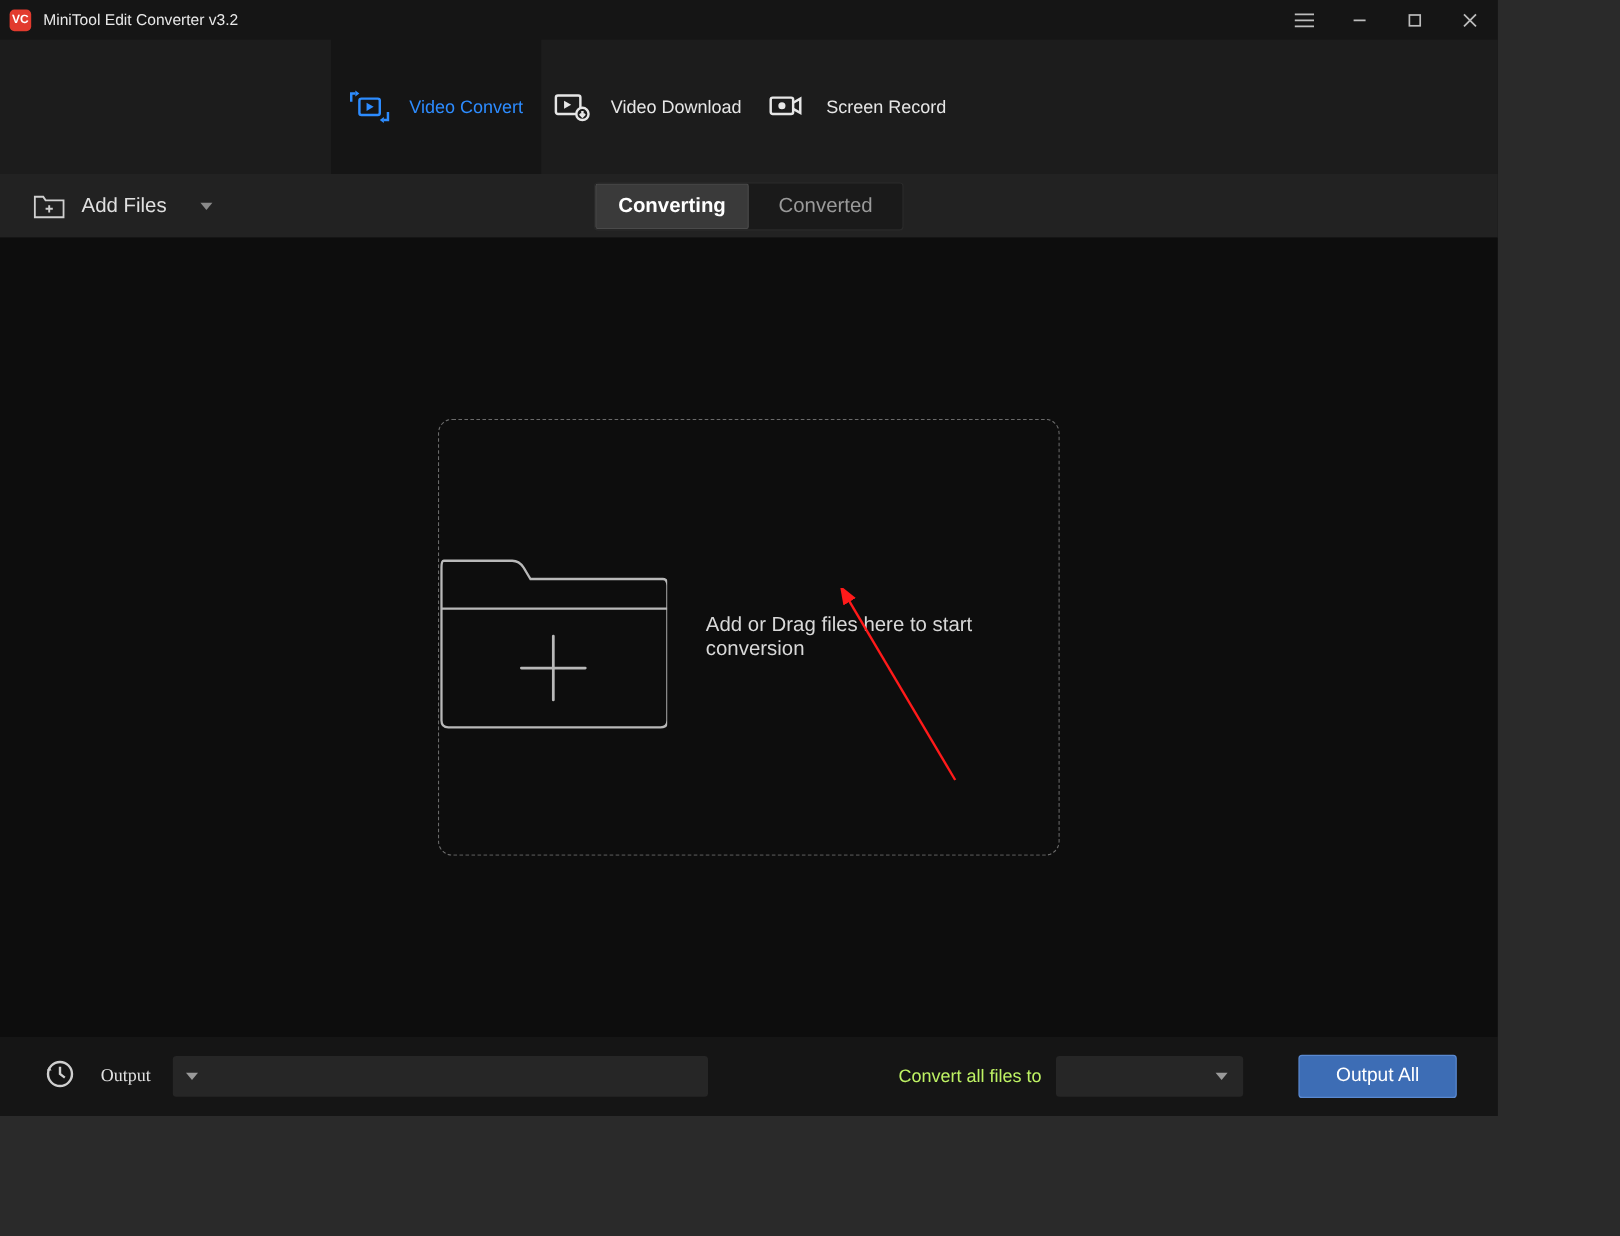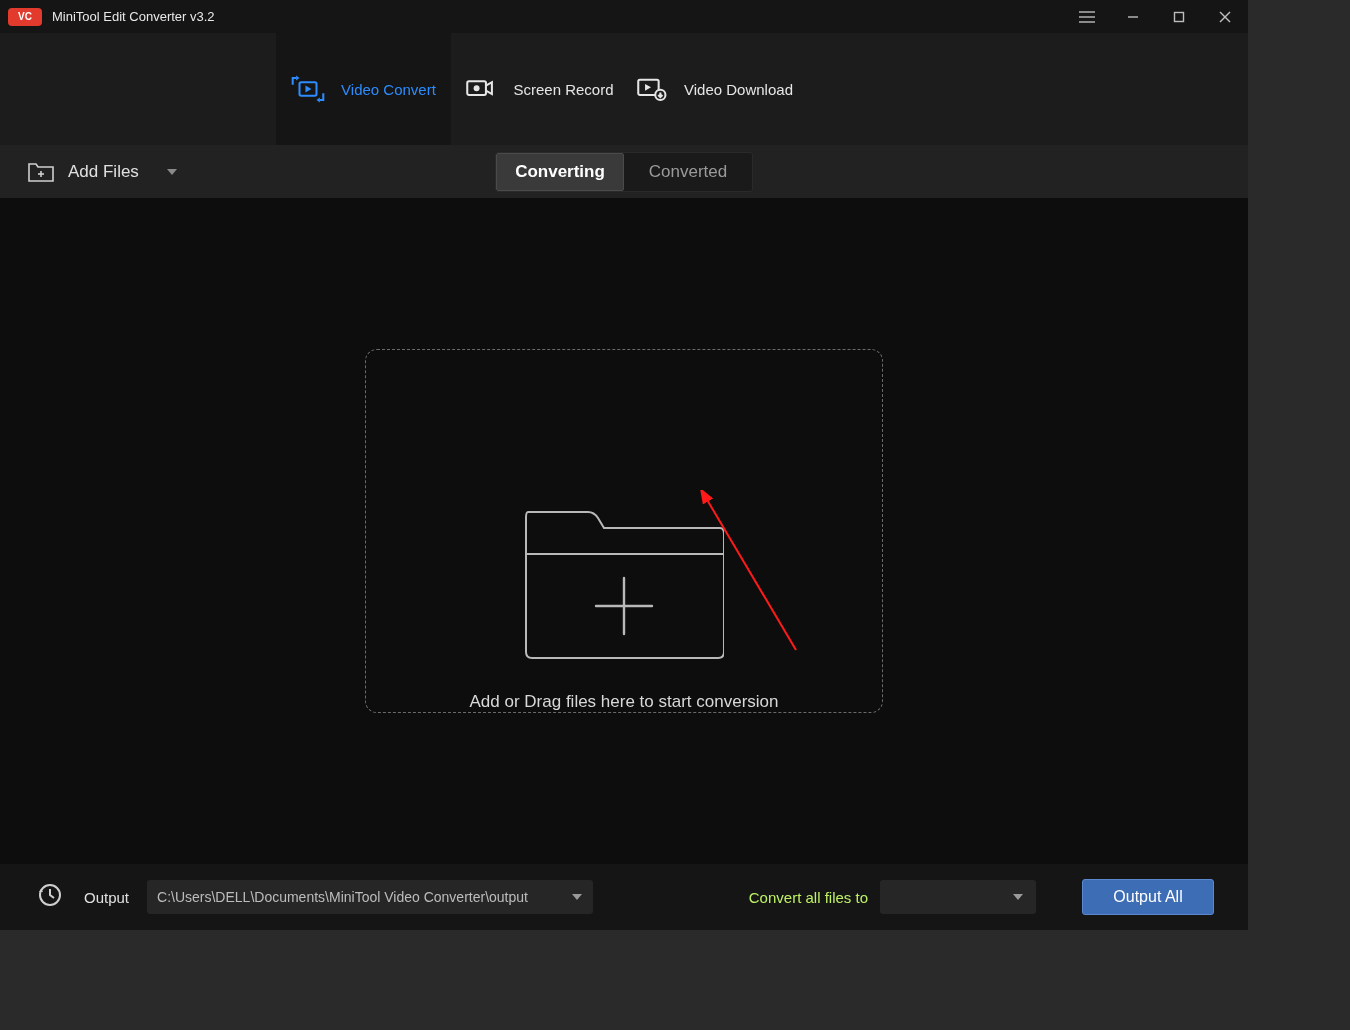--- a/index.html
+++ b/index.html
@@ -24,21 +24,21 @@
   }
   
   .title-bar {
     height: 33px;
     background: #151515;
     display: flex;
     align-items: center;
     padding-left: 8px;
   }
   .app-logo {
-    width: 34px; height: 18px;
+    width: 18px; height: 18px;
     background: #e23b2e;
     border-radius: 4px;
     display: flex; align-items: center; justify-content: center;
     color: #fff; font-size: 10px; font-weight: 800;
     margin-right: 10px;
   }
   .title-text { font-size: 13px; color: #e8e8e8; }
   .title-spacer { flex: 1; }
   .win-btn {
     width: 46px; height: 33px;
@@ -120,21 +120,21 @@
     background: #0d0d0d;
     display: flex;
     align-items: center;
     justify-content: center;
     position: relative;
   }
   .drop-zone {
     width: 518px; height: 364px;
     border: 1px dashed #6a6a6a;
     border-radius: 12px;
-    display:flex;flex-direction:column;align-items:center;justify-content:flex-end;
+    display:flex;flex-direction:row;align-items:center;justify-content:flex-end;
     gap: 32px;
     position: relative;
   }
   .drop-zone svg.folder-big { width: 200px; height: 162px; }
   .drop-text { color:#d8d8d8; font-size:17px; }
 
   .arrow-annot {
     position:absolute;
     pointer-events:none;
   }
@@ -142,21 +142,21 @@
   
   .bottom-bar {
     height: 66px;
     background: #151515;
     display:flex;
     align-items:center;
     padding: 0 34px 0 38px;
     gap: 18px;
   }
   .clock-icon svg { width:24px;height:24px; }
-  .out-label { font-size:15px; color:#e0e0e0; margin-left:4px; }
+  .out-label { font-size:15px; color:#e0e0e0; margin-left:4px;font-family:Liberation Serif, serif; }
   .out-path {
     width: 446px; height:34px;
     background:#262626;
     border-radius:3px;
     display:flex;align-items:center;
     padding:0 10px;
     font-size:14px;color:#9c9c9c;
     gap:8px;
   }
   .out-path .pth { flex:1; overflow:hidden; text-overflow:ellipsis; white-space:nowrap; color:#bcbcbc; }
@@ -226,37 +226,37 @@
           <polygon points="6,1 6,7 10,4" fill="#2d8cff" stroke="none"></polygon>
           <path d="M34 30 L38 30 L38 22"></path>
           <polygon points="34,27 34,33 30,30" fill="#2d8cff" stroke="none"></polygon>
         </svg>
       </div>
       <span>Video Convert</span>
     </div>
     <div class="nav-item">
       <div class="nav-icon">
         <svg viewBox="0 0 40 34" fill="none" stroke="#e6e6e6" stroke-width="2.4">
-          <rect x="5" y="8" width="22" height="16" rx="2"></rect>
-          <circle cx="16" cy="16" r="3.5" fill="#e6e6e6" stroke="none"></circle>
-          <path d="M27 13 L34 9 L34 23 L27 19"></path>
-        </svg>
-      </div>
-      <span>Screen Record</span>
-    </div>
-    <div class="nav-item">
-      <div class="nav-icon">
-        <svg viewBox="0 0 40 34" fill="none" stroke="#e6e6e6" stroke-width="2.4">
           <rect x="5" y="6" width="24" height="18" rx="2"></rect>
           <polygon points="13,11 13,19 20,15" fill="#e6e6e6" stroke="none"></polygon>
           <circle cx="31" cy="24" r="6" fill="#1c1c1c"></circle>
           <path d="M31 21 L31 26 M28.5 24 L31 26.5 L33.5 24"></path>
         </svg>
       </div>
       <span>Video Download</span>
+    </div>
+    <div class="nav-item">
+      <div class="nav-icon">
+        <svg viewBox="0 0 40 34" fill="none" stroke="#e6e6e6" stroke-width="2.4">
+          <rect x="5" y="8" width="22" height="16" rx="2"></rect>
+          <circle cx="16" cy="16" r="3.5" fill="#e6e6e6" stroke="none"></circle>
+          <path d="M27 13 L34 9 L34 23 L27 19"></path>
+        </svg>
+      </div>
+      <span>Screen Record</span>
     </div>
   </div>
 
   <div class="toolbar">
     <div class="add-files">
       <svg class="folder" viewBox="0 0 26 22" fill="none" stroke="#d0d0d0" stroke-width="1.6">
         <path d="M1 3 L8 3 L10 6 L25 6 L25 20 L1 20 Z"></path>
         <line x1="10" y1="13" x2="16" y2="13"></line>
         <line x1="13" y1="10" x2="13" y2="16"></line>
       </svg>
@@ -297,21 +297,20 @@
   <div class="bottom-bar">
     <div class="clock-icon">
       <svg viewBox="0 0 24 24" fill="none" stroke="#cfcfcf" stroke-width="2">
         <circle cx="12" cy="12" r="10"></circle>
         <path d="M12 6 L12 12 L16 15"></path>
         <path d="M3 6 L1 9 L5 9" fill="#cfcfcf" stroke="none"></path>
       </svg>
     </div>
     <div class="out-label">Output</div>
     <div class="out-path">
-      <span class="pth">C:\Users\DELL\Documents\MiniTool Video Converter\output</span>
       <svg viewBox="0 0 12 12">
           <polygon points="1,3 11,3 6,9" fill="#9a9a9a"></polygon>
         </svg>
     </div>
     <div class="convert-label">Convert all files to</div>
     <div class="fmt-select">
       <svg viewBox="0 0 12 12">
           <polygon points="1,3 11,3 6,9" fill="#9a9a9a"></polygon>
         </svg>
     </div>

